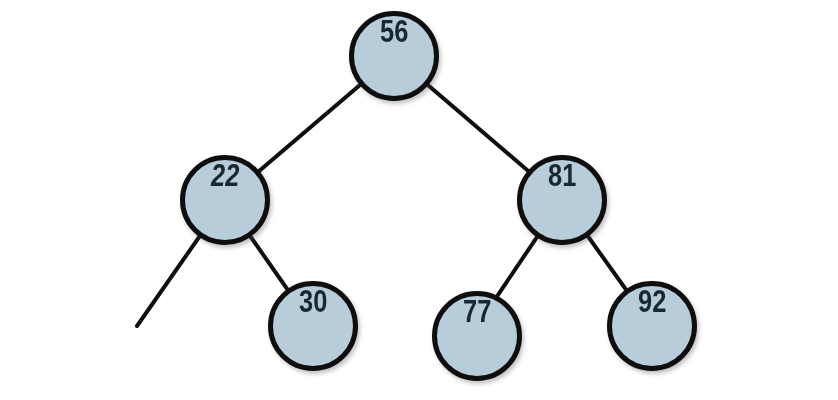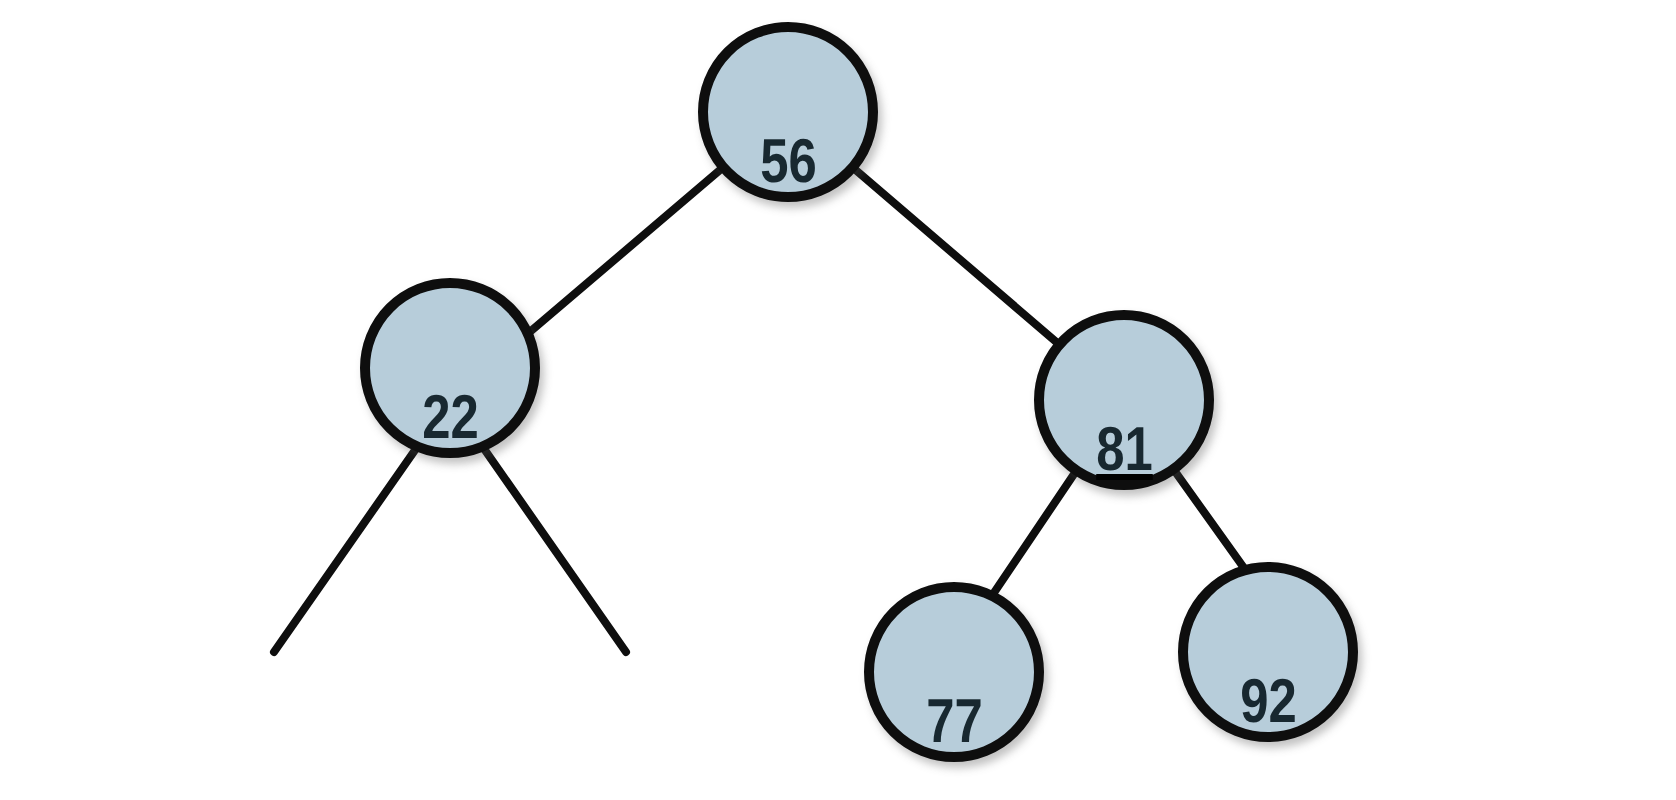--- a/index.html
+++ b/index.html
@@ -30,40 +30,40 @@
   .node {
     position: absolute;
     width: 90px;
     height: 90px;
     box-sizing: border-box;
     border-radius: 50%;
     background: var(--fill, #b7cdda);
     border: 5px solid var(--stroke, #0e0e0e);
     box-shadow: 2px 3px 4px rgba(80, 80, 80, 0.35);
     display: flex;
-    align-items: flex-end;
+    align-items: flex-start;
     justify-content: center;
   }
   .node .label {
     font-size: 31px;
     font-weight: 600;
     color: var(--text, #182830);
     transform: scaleX(0.82);
     letter-spacing: 0px;
     line-height: 1;
     user-select: none;
   }
   
   .pos-56 { left: 349px; top: 11px;  }
-  .pos-22 { left: 180px; top: 139px; }
-  .pos-81 { left: 517px; top: 155px; text-decoration: underline; }
+  .pos-22 { left: 180px; top: 155px; font-style: italic; }
+  .pos-81 { left: 517px; top: 155px; }
   .pos-10 { left: 92px;  top: 281px; }
   .pos-30 { left: 268px; top: 281px; }
   .pos-77 { left: 432px; top: 291px; }
-  .pos-92 { left: 589px; top: 281px; }
+  .pos-92 { left: 607px; top: 281px; }
 </style>
 </head>
 <body>
 
 <div class="stage" style="--bg: #ffffff; --fill: #b7cdda; --stroke: #0e0e0e; --edge: #0e0e0e; --text: #182830;">
 
   <svg class="edges-layer" viewBox="0 0 838 400" xmlns="http://www.w3.org/2000/svg">
     <line x1="394" y1="56" x2="225" y2="200"></line>
     <line x1="394" y1="56" x2="562" y2="200"></line>
     <line x1="225" y1="200" x2="137" y2="326"></line>
@@ -78,20 +78,23 @@
 
   <div class="node pos-22">
     <span class="label">22</span>
   </div>
 
   <div class="node pos-81">
     <span class="label">81</span>
   </div>
 
 
+  <div class="node pos-30">
+    <span class="label">30</span>
+  </div>
 
   <div class="node pos-77">
     <span class="label">77</span>
   </div>
 
   <div class="node pos-92">
     <span class="label">92</span>
   </div>
 
 </div>

